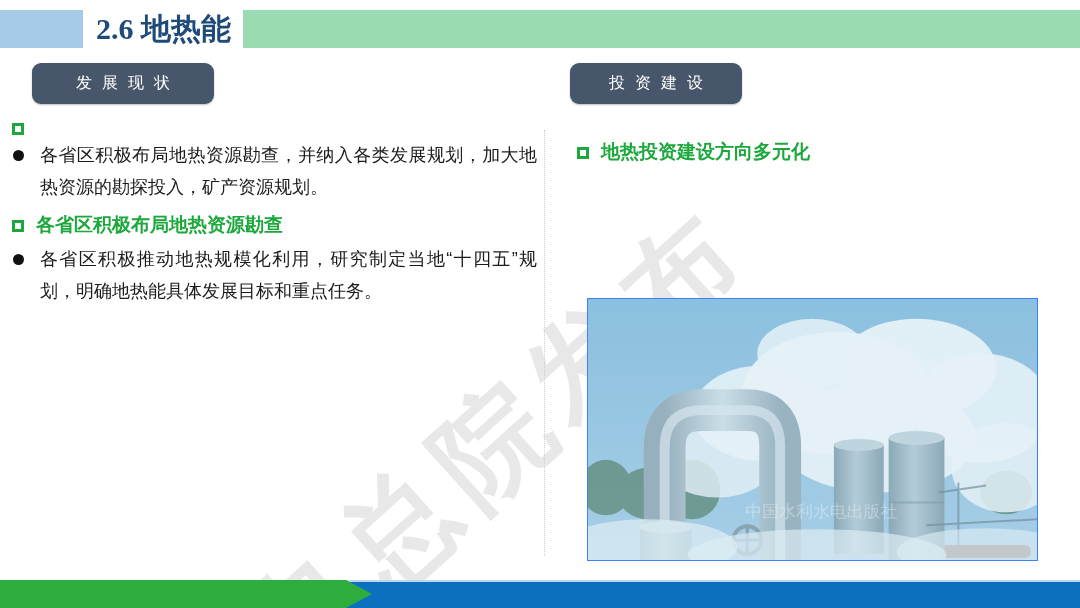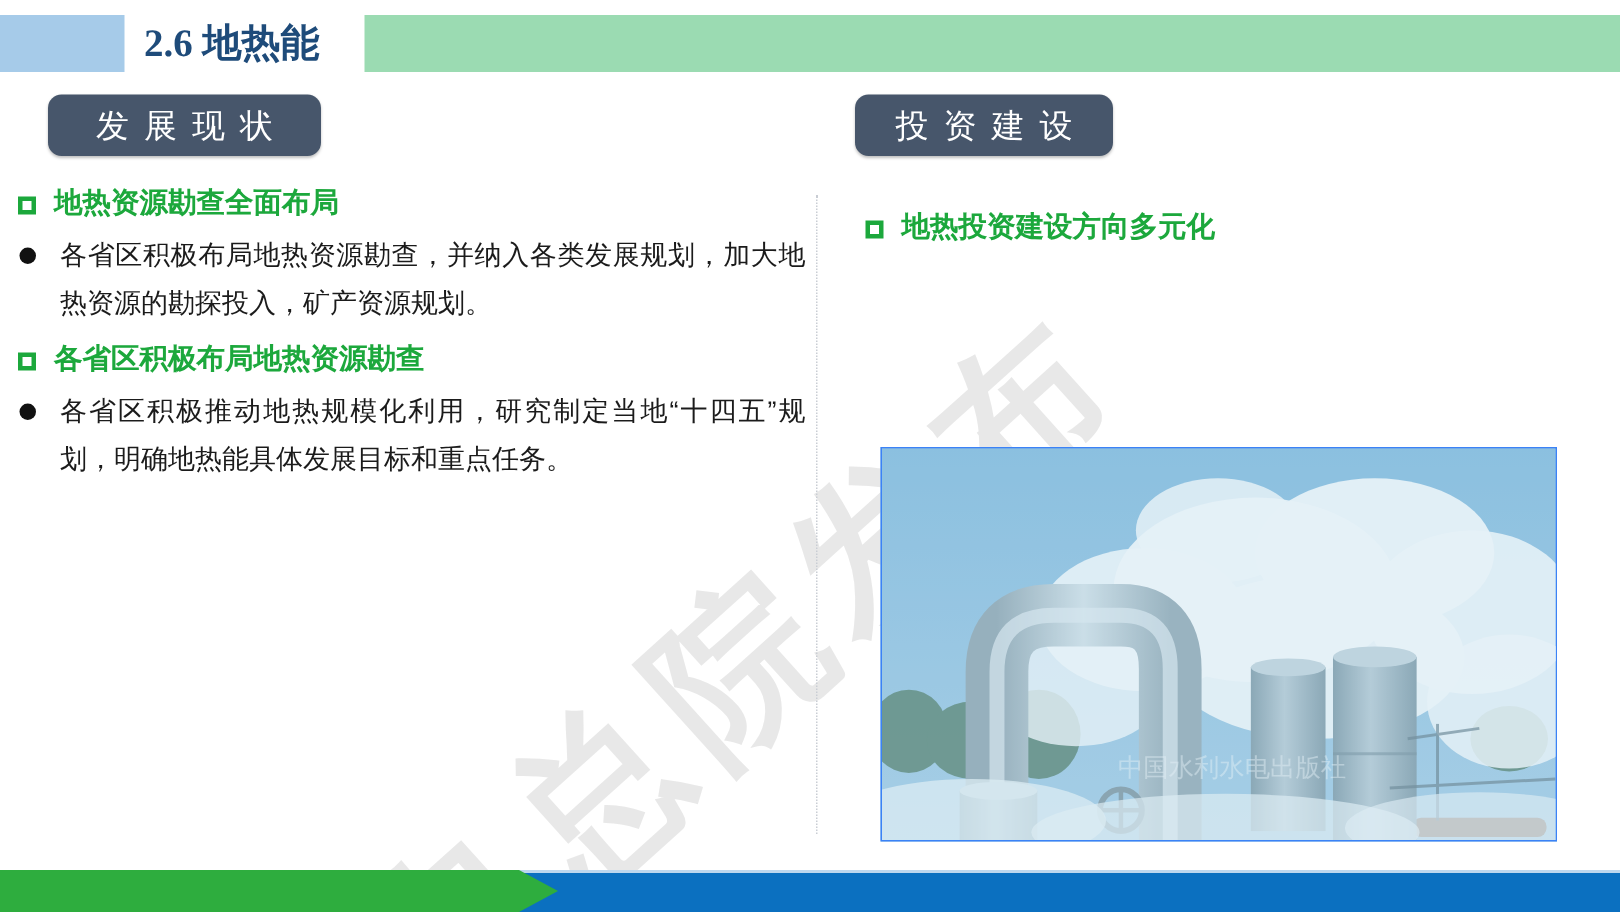--- a/index.html
+++ b/index.html
@@ -9,28 +9,28 @@
   .slide {
     position:relative; width:1080px; height:608px;
     background:#ffffff; overflow:hidden;
   }
 
   
   .blue-chip { position:absolute; left:0; top:10px; width:83px; height:38px; background:#A6CBE9; }
   .slide-title {
     position:absolute; left:96px; top:10px; height:38px; line-height:38px;
     font-family:"Liberation Serif","DejaVu Serif",serif;
-    font-weight:bold; font-size:26px; color:#1E4B7A; white-space:nowrap;
+    font-weight:bold; font-size:30px; color:#1E4B7A; white-space:nowrap;
   }
   .green-bar { position:absolute; left:243px; top:10px; width:837px; height:38px; background:#9BDBB2; }
 
   
   .tab {
     position:absolute; top:63px; height:41px; background:#47566B; border-radius:9px;
-    color:#ffffff; font-size:22px; letter-spacing:10px;
+    color:#ffffff; font-size:16px; letter-spacing:10px;
     display:flex; align-items:center; justify-content:center;
     padding-left:10px; 
     box-shadow:0 1px 2px rgba(0,0,0,0.25);
   }
   .tab-left  { left:32px;  width:182px; }
   .tab-right { left:570px; width:172px;justify-content:center; }
 
   
   .watermark {
     position:absolute; left:55px; top:360px; width:900px;
@@ -105,21 +105,20 @@
     <span>投资建设</span>
   </div>
 
   <div class="watermark">水电总院发布</div>
 
   <div class="divider"></div>
 
   <div class="column col-left">
     <div class="block-heading">
       <span class="sq"></span>
-      <span>地热资源勘查全面布局</span>
     </div>
     <div class="bullet mt4">
       <span class="dot"></span>
       <span>各省区积极布局地热资源勘查，并纳入各类发展规划，加大地热资源的勘探投入，矿产资源规划。</span>
     </div>
 
     <div class="block-heading mt8">
       <span class="sq"></span>
       <span>各省区积极布局地热资源勘查</span>
     </div>

